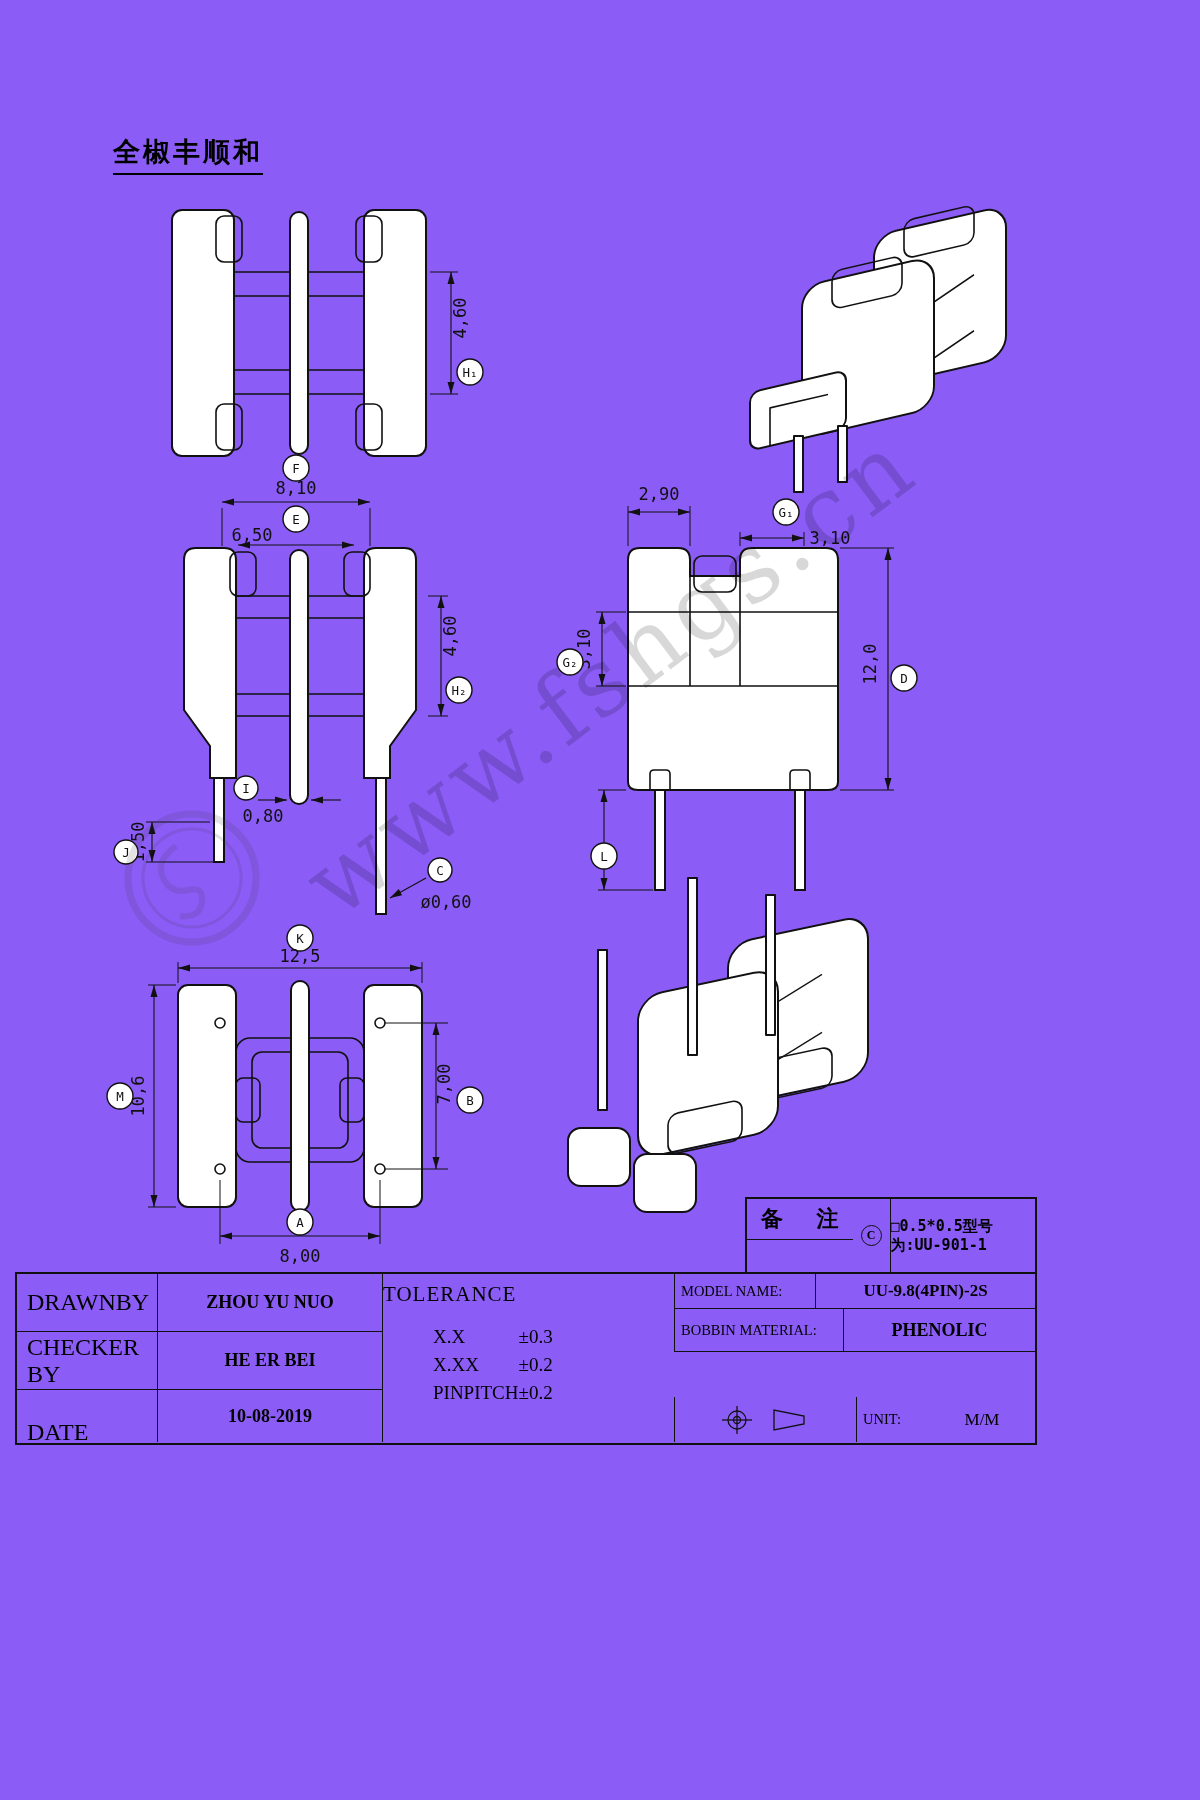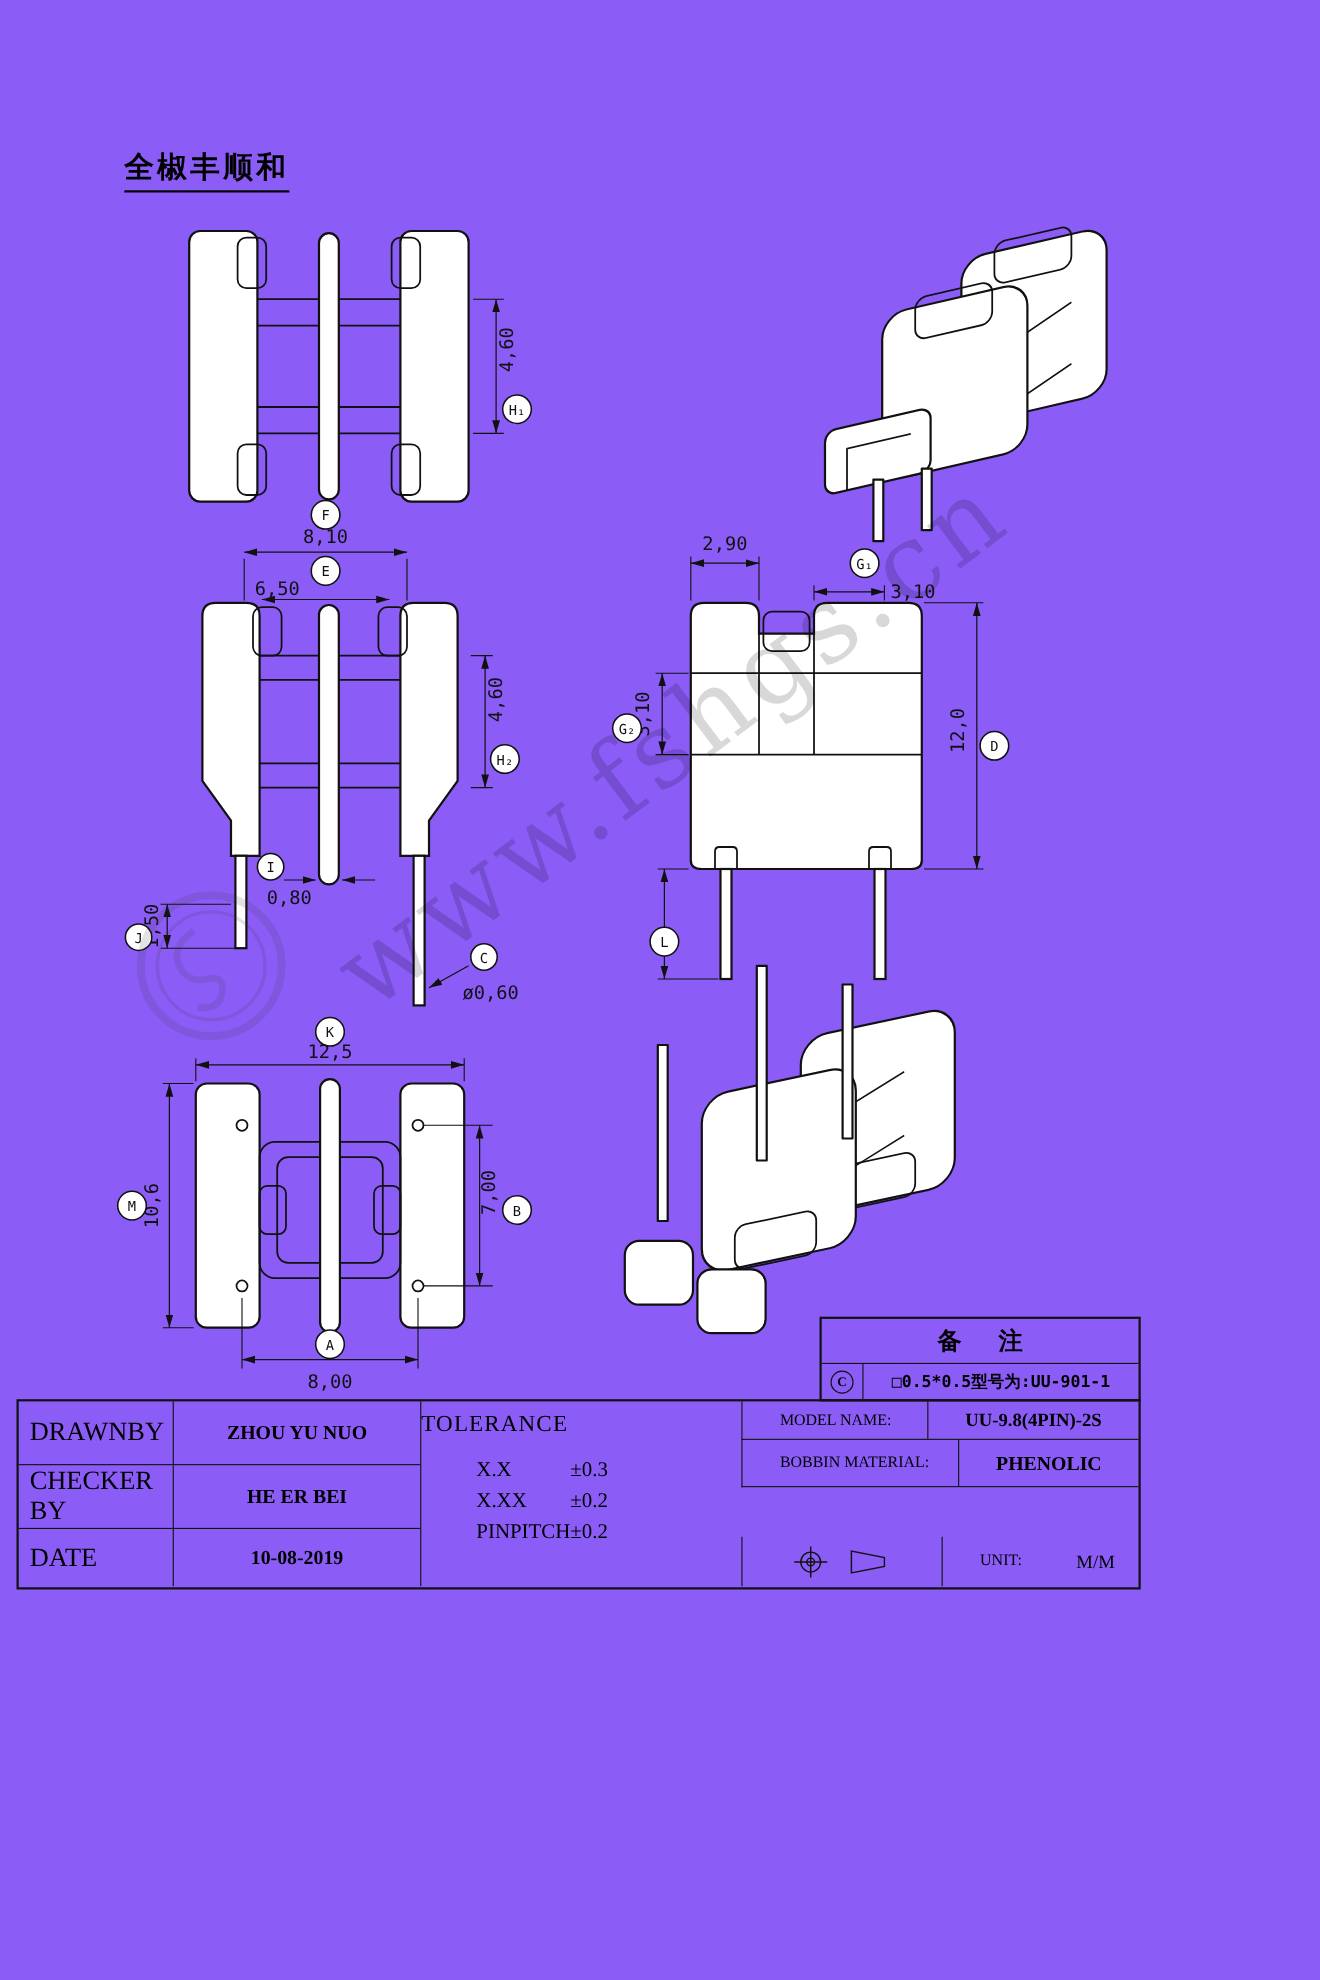--- a/index.html
+++ b/index.html
@@ -21,30 +21,30 @@
   .bal{fill:#fff;stroke:#111;stroke-width:1.4;}
   
   .tb{position:absolute;left:15px;top:1272px;width:1022px;height:173px;
       border:2.5px solid #111;box-sizing:border-box;}
   .c{position:absolute;box-sizing:border-box;display:flex;align-items:center;}
   .ctr{justify-content:center;}
   .bl{border-left:1.6px solid #111;}
   .bb{border-bottom:1.6px solid #111;}
   .lab{font-size:24px;padding-left:10px;}
   .val{font-size:18px;font-weight:bold;justify-content:center;}
-  .sm{font-size:14.5px;padding-left:6px;margin-left:28px;}
+  .sm{font-size:14.5px;padding-left:6px;}
   .in{position:static;display:flex;align-items:center;box-sizing:border-box;height:100%;}
   .tolcell{flex-direction:column;justify-content:flex-start;align-items:flex-start;}
   .tol-title{font-size:21px;text-align:center;margin-top:8px;letter-spacing:1px;}
   .tol-rows{margin-top:16px;}
   .tol-row{display:flex;justify-content:space-between;box-sizing:border-box;
            padding:3px 52px 3px 50px;font-size:19px;}
   
   .notes{position:absolute;left:745px;top:1197px;width:292px;height:77px;
-         border:2.5px solid #111;box-sizing:border-box;display:flex;flex-direction:column;}
+         border:2.5px solid #111;box-sizing:border-box;display:flex;}
   .notes-title{height:41px;display:flex;align-items:center;justify-content:center;
                font-size:22px;font-weight:bold;letter-spacing:14px;padding-left:14px;
                border-bottom:1.6px solid #111;box-sizing:border-box;}
   .notes-row{flex:1;display:flex;}
   .notes-mark{width:37px;display:flex;align-items:center;justify-content:center;}
   .notes-text{flex:1;border-left:1.6px solid #111;display:flex;align-items:center;
               justify-content:center;font-size:15px;font-weight:bold;
               font-family:"DejaVu Sans Mono",monospace;}
   .ccirc{display:inline-flex;width:19px;height:19px;border:1.5px solid #111;border-radius:50%;
          align-items:center;justify-content:center;font-size:12px;font-weight:bold;}
@@ -306,21 +306,21 @@
       </div>
       <div class="notes-text">□0.5*0.5型号为:UU-901-1</div>
     </div>
   </div>
 
   <div class="tb">
     <div class="c lab bb" style="left:0;top:0;width:140px;height:58px;">DRAWNBY</div>
     <div class="c val bl bb" style="left:140px;top:0;width:225px;height:58px;">ZHOU YU NUO</div>
     <div class="c lab bb" style="left:0;top:58px;width:140px;height:58px;">CHECKER BY</div>
     <div class="c val bl bb" style="left:140px;top:58px;width:225px;height:58px;">HE ER BEI</div>
-    <div class="c lab" style="left:0;top:117px;width:140px;height:52px;text-align:right;">DATE</div>
+    <div class="c lab" style="left:0;top:132px;width:140px;height:52px;text-align:right;">DATE</div>
     <div class="c val bl" style="left:140px;top:116px;width:225px;height:52px;">10-08-2019</div>
 
     <div class="c bl tolcell" style="left:365px;top:0;width:292px;height:168px;">
       <div class="tol-title">TOLERANCE</div>
       <div class="tol-rows">
         <div class="tol-row">
           <span>X.X</span>
           <span>±0.3</span>
         </div>
         <div class="tol-row">

